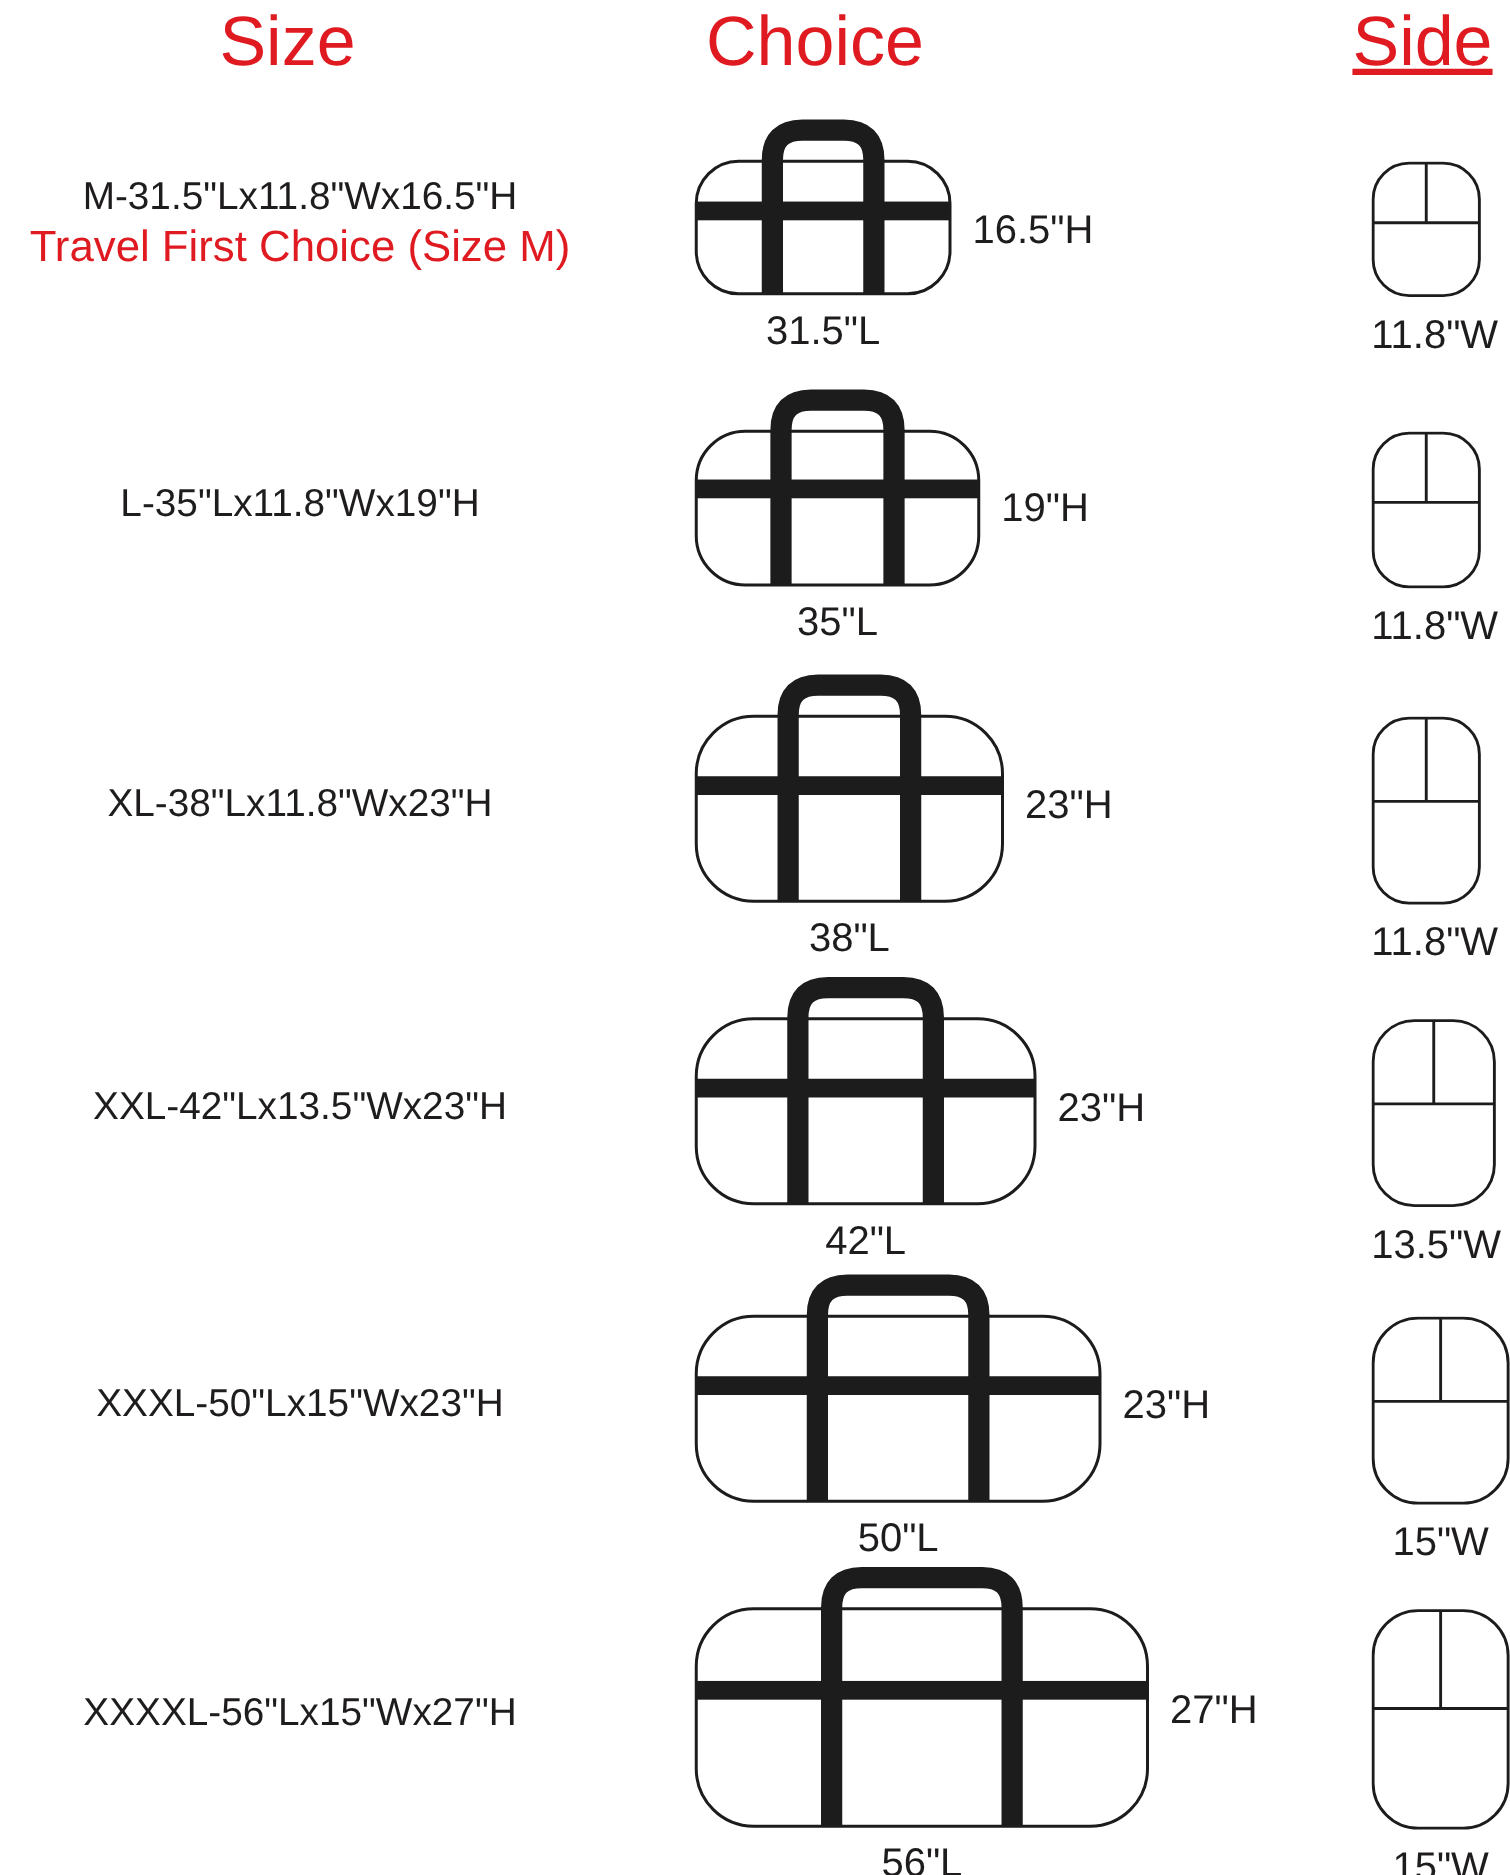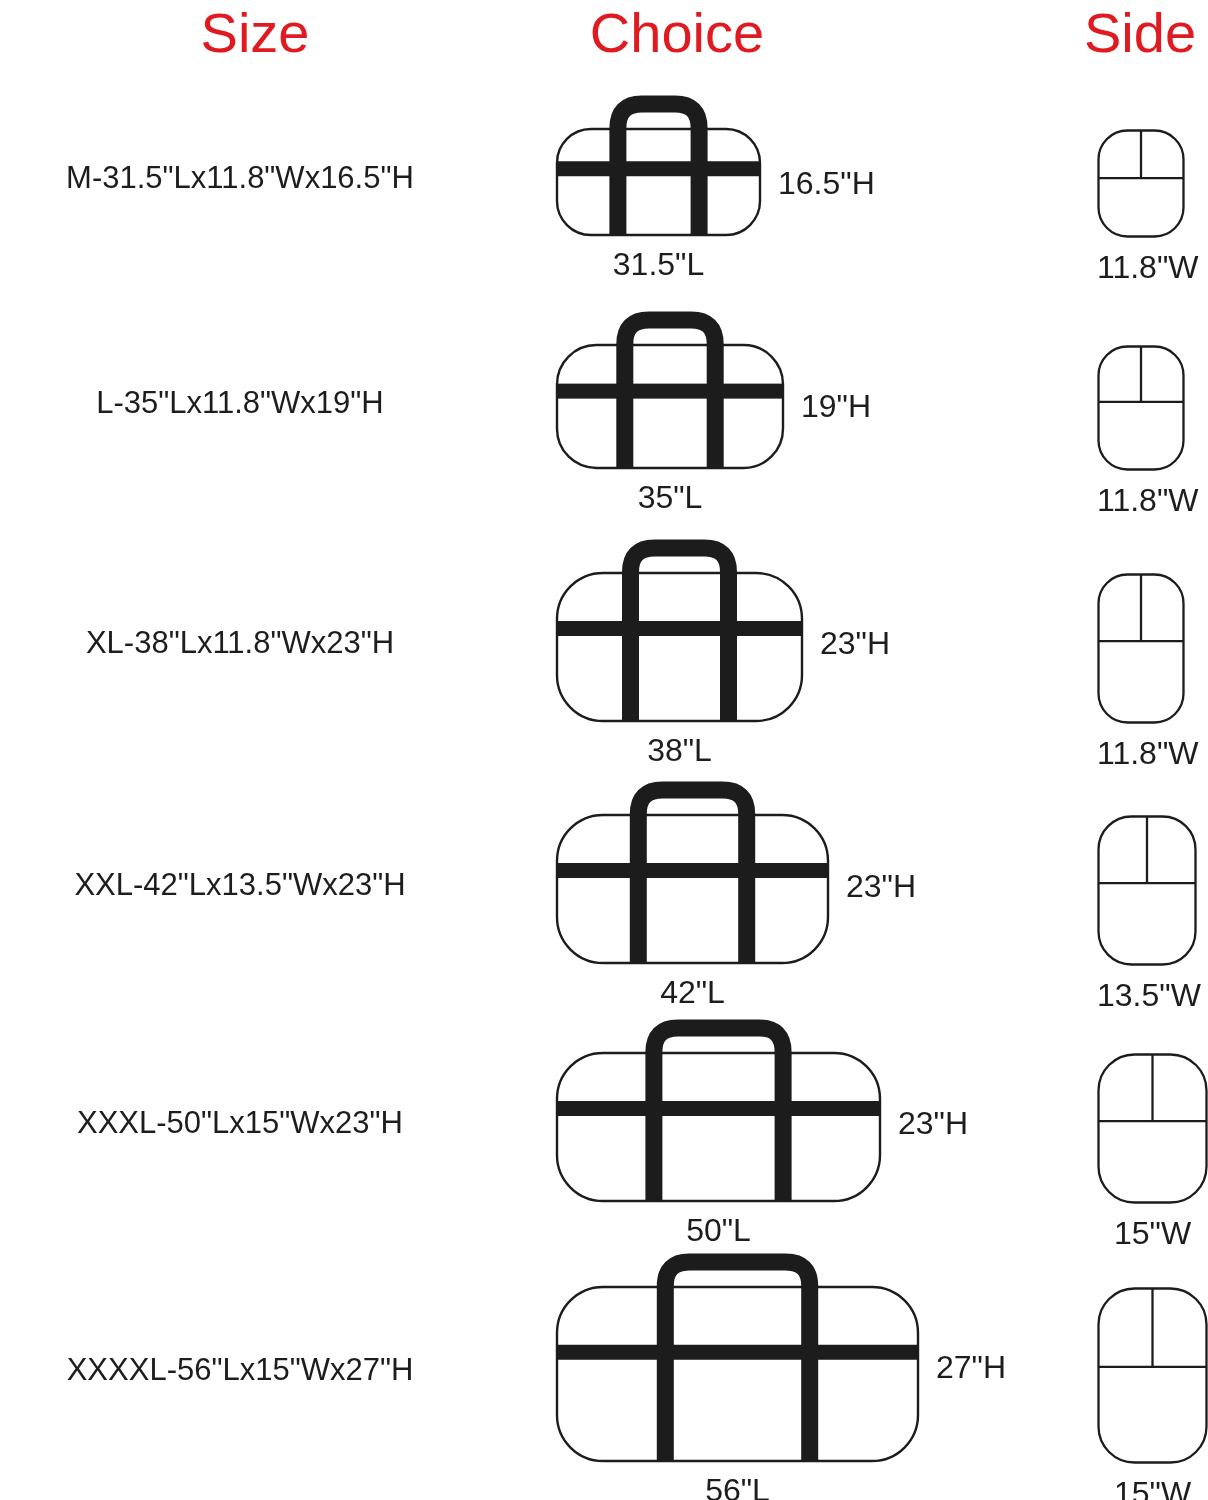--- a/index.html
+++ b/index.html
@@ -4,31 +4,31 @@
 <style>
   html,body{margin:0;padding:0;background:#ffffff;}
   #page{
     position:relative;
     width:1208px;height:1500px;
     background:#ffffff;
     font-family:"Liberation Sans", sans-serif;
     color:#1f1c1d;
     overflow:hidden;
   }
-  #header{position:relative;height:70px;margin-left:25px;}
+  #header{position:relative;height:70px;}
   .hdr{
     position:absolute;top:0;
     font-size:56px;line-height:66px;
     color:var(--accent,#df1b21);
     transform:translateX(-50%);
     white-space:nowrap;
   }
   #hdr-size{left:230px;}
   #hdr-front{left:652px;}
-  #hdr-side{left:1115px;}
+  #hdr-side{left:1138px;text-decoration:underline;}
   .row{position:relative;width:100%;}
   .size-block{
     position:absolute;left:0;width:480px;top:50%;
     transform:translateY(-50%);
     text-align:center;
   }
   .size-label{font-size:31px;line-height:40px;white-space:nowrap;}
   .subtitle{
     font-size:35px;line-height:42px;white-space:nowrap;
     color:var(--accent,#df1b21);
@@ -47,20 +47,21 @@
 <div id="page">
   <div id="header">
     <span id="hdr-size" class="hdr">Size</span>
     <span id="hdr-front" class="hdr">Choice</span>
     <span id="hdr-side" class="hdr">Side</span>
   </div>
   <div id="rows">
   <div class="row" style="height: 215px;">
     <div class="size-block">
       <div class="size-label">M-31.5"Lx11.8"Wx16.5"H</div>
+      <div class="subtitle">Travel First Choice (Size M)</div>
     </div>
     <div class="front-wrap" style="top: 24.5px;">
       <div class="bag-svg">
             <svg width="207" height="142" viewBox="0 0 207 142">
     <rect x="2" y="34" width="203" height="106" rx="33.92" fill="#ffffff" stroke="#1c1c1c" stroke-width="2.4"></rect>
     <path d="M 62.9 140 L 62.9 33 Q 62.9 9 86.9 9 L 120.1 9 Q 144.1 9 144.1 33 L 144.1 140" fill="none" stroke="#1c1c1c" stroke-width="17"></path>
     <rect x="2" y="66.25" width="203" height="15" fill="#1c1c1c"></rect>
   </svg>
           </div>
       <div class="dim-label len-label" style="width: 207px;">31.5"L</div>

